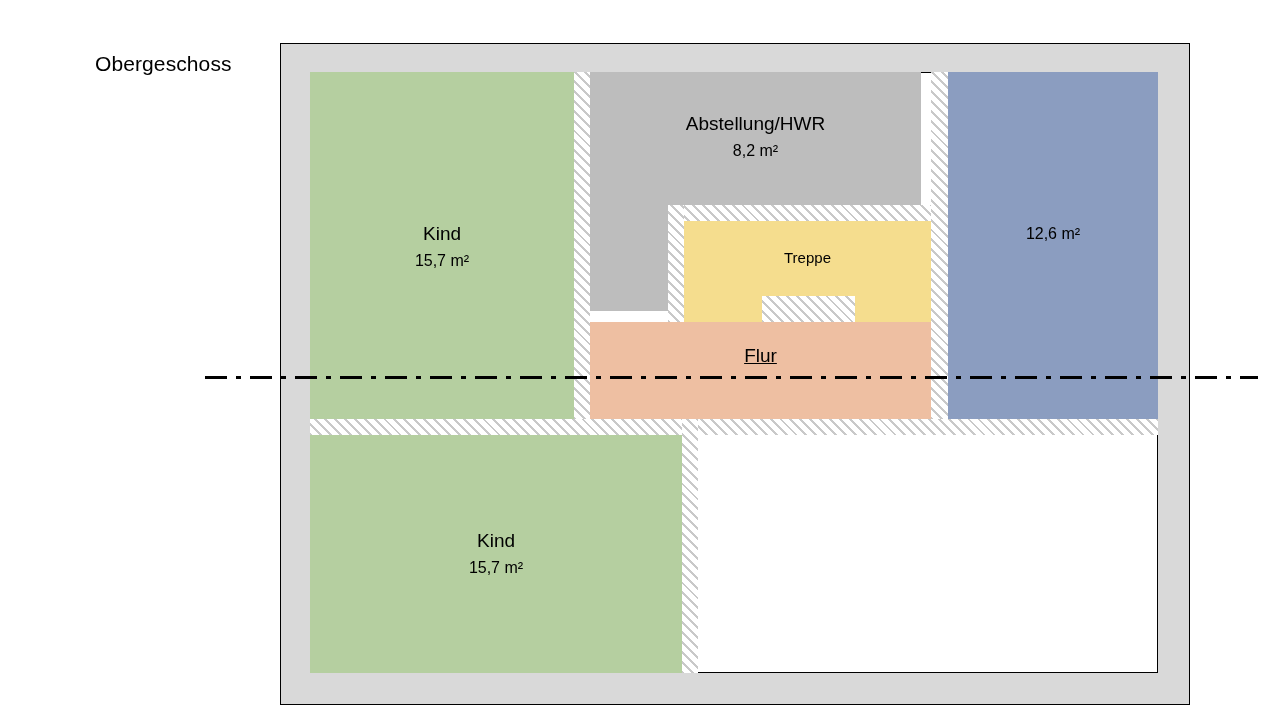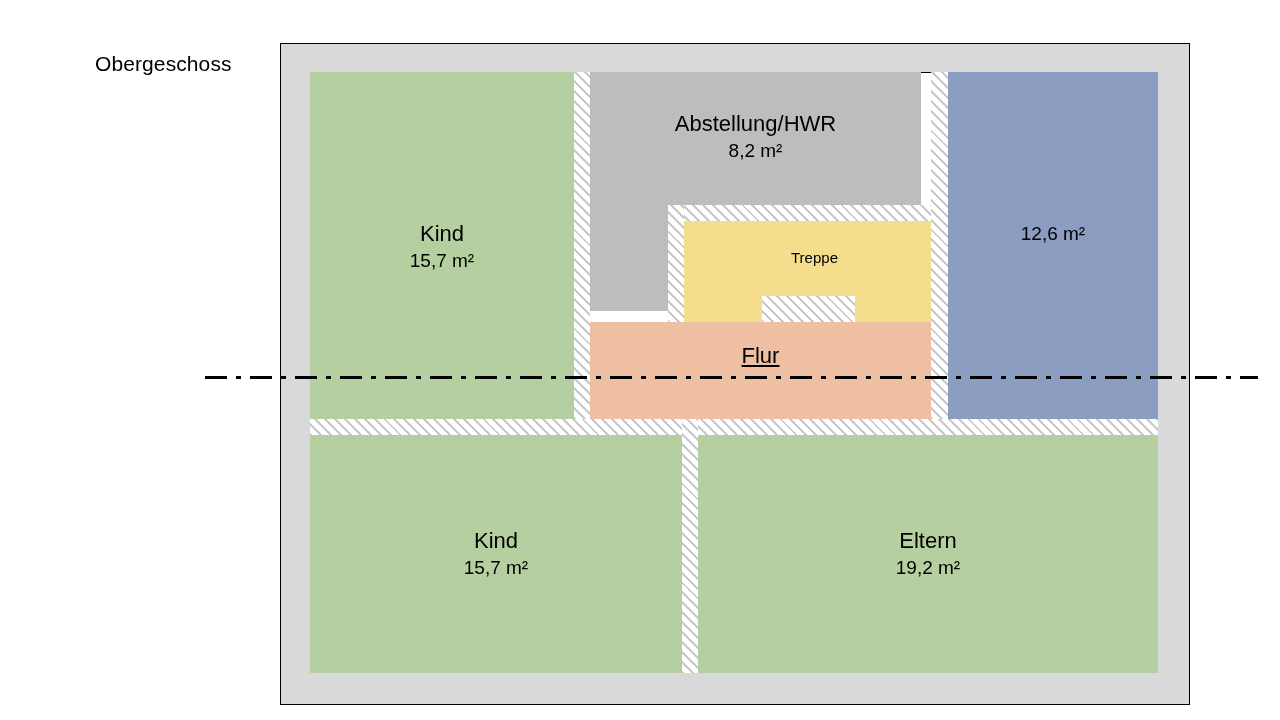--- a/index.html
+++ b/index.html
@@ -77,38 +77,38 @@
   .room-label {
     position: absolute;
     width: 100%;
     text-align: center;
     color: #000000;
     white-space: nowrap;
     pointer-events: none;
   }
   .label-name {
     display: block;
-    font-size: 22px;
+    font-size: 19px;
     line-height: 27px;
   }
   .label-area {
     display: block;
-    font-size: 19px;
+    font-size: 16px;
     line-height: 27px;
   }
   .label-small .label-name { font-size: 15px; line-height: 22px; }
 
   
   #room-kind-top      { left: 310px; top: 72px;  width: 264px; height: 347px; background: #b5cfa0; }
   #room-kind-bottom   { left: 310px; top: 435px; width: 372px; height: 238px; background: #b5cfa0; }
   #room-eltern        { left: 698px; top: 435px; width: 460px; height: 238px; background: #b5cfa0; }
   #room-bad           { left: 948px; top: 72px;  width: 210px; height: 347px; background: #8b9dc0; }
   #room-abstellung-a  { left: 590px; top: 72px;  width: 331px; height: 134px; background: #bdbdbd; }
   #room-abstellung-b  { left: 590px; top: 206px; width: 78px;  height: 105px; background: #bdbdbd; }
-  #room-treppe        { left: 684px; top: 221px; width: 247px; height: 101px; background: #f5dd8e; padding-left: 7px; }
+  #room-treppe        { left: 684px; top: 221px; width: 247px; height: 101px; background: #f5dd8e; }
   #room-flur          { left: 590px; top: 322px; width: 341px; height: 97px;  background: #eebfa2; }
 
   
   #wall-vert-left     { left: 574px; top: 72px;  width: 16px;  height: 347px; }
   #wall-vert-right    { left: 931px; top: 72px;  width: 17px;  height: 347px; }
   #wall-horiz-mid     { left: 310px; top: 419px; width: 848px; height: 16px; }
   #wall-vert-lower    { left: 682px; top: 419px; width: 16px;  height: 254px; }
   #wall-abst-horiz    { left: 668px; top: 205px; width: 263px; height: 16px; }
   #wall-abst-vert     { left: 668px; top: 205px; width: 16px;  height: 117px; }
   #wall-stair-block   { left: 762px; top: 296px; width: 93px;  height: 26px; }
@@ -170,26 +170,20 @@
     </div>
   </div>
 
   <div class="room" id="room-kind-bottom">
     <div class="room-label" style="top:92px;">
       <span class="label-name">Kind</span>
       <span class="label-area">15,7 m²</span>
     </div>
   </div>
 
-  <div class="room" id="room-eltern">
-    <div class="room-label" style="top:92px;">
-      <span class="label-name">Eltern</span>
-      <span class="label-area">19,2 m²</span>
-    </div>
-  </div>
 
   <div class="hatch" id="wall-vert-left"></div>
   <div class="hatch" id="wall-vert-right"></div>
   <div class="hatch" id="wall-abst-horiz"></div>
   <div class="hatch" id="wall-abst-vert"></div>
   <div class="hatch" id="wall-stair-block"></div>
   <div class="hatch" id="wall-horiz-mid"></div>
   <div class="hatch" id="wall-vert-lower"></div>
 
   <div class="section-line-inner"></div>

